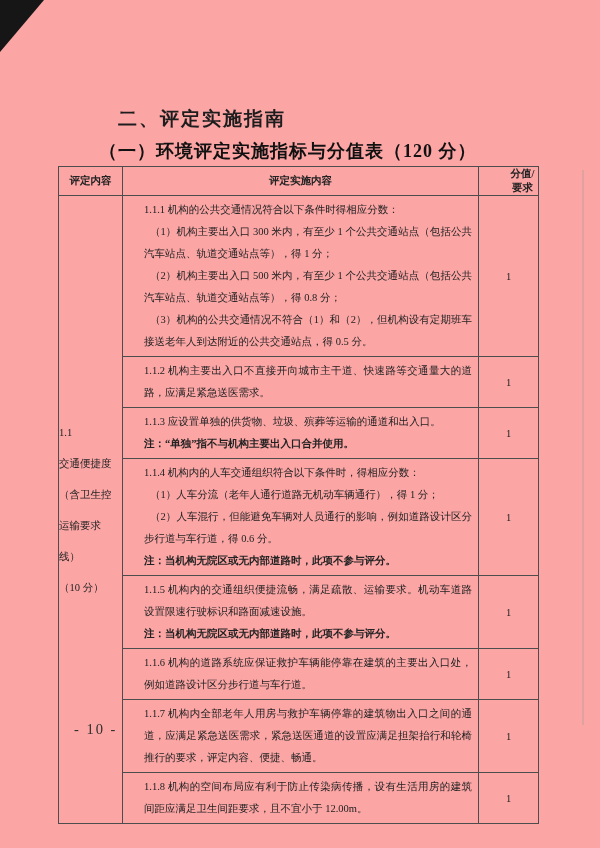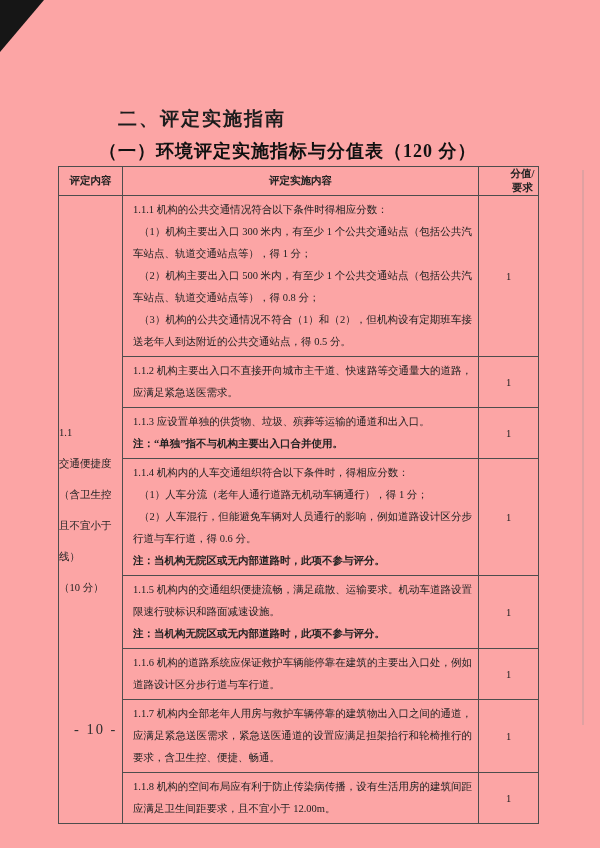--- a/index.html
+++ b/index.html
@@ -66,21 +66,21 @@
     vertical-align: middle;
     font-size: 10.5px;
   }
   td.cell-category {
     text-align: left;
     vertical-align: middle;
     font-size: 10.5px;
   }
   td.cell-category .cat-line { line-height: 31px; }
   td.cell-content {
-    padding: 3px 6px 3px 10px;
+    padding: 3px 6px 3px 21px;
     vertical-align: middle;
     text-align: justify;
   }
   td.cell-content .para {
     line-height: 22px;
   }
   td.cell-content .para.note { font-weight: bold; }
   td.cell-content .para.sub { text-indent: 6px; }
   td.cell-score {
     text-align: center;
@@ -121,21 +121,21 @@
       <th class="col-category">评定内容</th>
       <th class="col-content">评定实施内容</th>
       <th class="col-score">分值/要求</th>
     </tr>
 
     <tr class="r1">
       <td class="cell-category" rowspan="8">
         <div class="cat-line">1.1</div>
         <div class="cat-line">交通便捷度</div>
         <div class="cat-line">（含卫生控</div>
-        <div class="cat-line">且不宜小于</div>
+        <div class="cat-line">运输要求</div>
         <div class="cat-line">线）</div>
         <div class="cat-line">（10 分）</div>
       </td>
       <td class="cell-content">
         <div class="para">1.1.1 机构的公共交通情况符合以下条件时得相应分数：</div>
         <div class="para sub">（1）机构主要出入口 300 米内，有至少 1 个公共交通站点（包括公共汽车站点、轨道交通站点等），得 1 分；</div>
         <div class="para sub">（2）机构主要出入口 500 米内，有至少 1 个公共交通站点（包括公共汽车站点、轨道交通站点等），得 0.8 分；</div>
         <div class="para sub">（3）机构的公共交通情况不符合（1）和（2），但机构设有定期班车接送老年人到达附近的公共交通站点，得 0.5 分。</div>
       </td>
       <td class="cell-score">1</td>
@@ -176,21 +176,21 @@
 
     <tr class="r6">
       <td class="cell-content">
         <div class="para">1.1.6 机构的道路系统应保证救护车辆能停靠在建筑的主要出入口处，例如道路设计区分步行道与车行道。</div>
       </td>
       <td class="cell-score">1</td>
     </tr>
 
     <tr class="r7">
       <td class="cell-content">
-        <div class="para">1.1.7 机构内全部老年人用房与救护车辆停靠的建筑物出入口之间的通道，应满足紧急送医需求，紧急送医通道的设置应满足担架抬行和轮椅推行的要求，含卫生控、便捷、畅通。</div>
+        <div class="para">1.1.7 机构内全部老年人用房与救护车辆停靠的建筑物出入口之间的通道，应满足紧急送医需求，紧急送医通道的设置应满足担架抬行和轮椅推行的要求，评定内容、便捷、畅通。</div>
       </td>
       <td class="cell-score">1</td>
     </tr>
 
     <tr class="r8">
       <td class="cell-content">
         <div class="para">1.1.8 机构的空间布局应有利于防止传染病传播，设有生活用房的建筑间距应满足卫生间距要求，且不宜小于 12.00m。</div>
       </td>
       <td class="cell-score">1</td>
     </tr>

